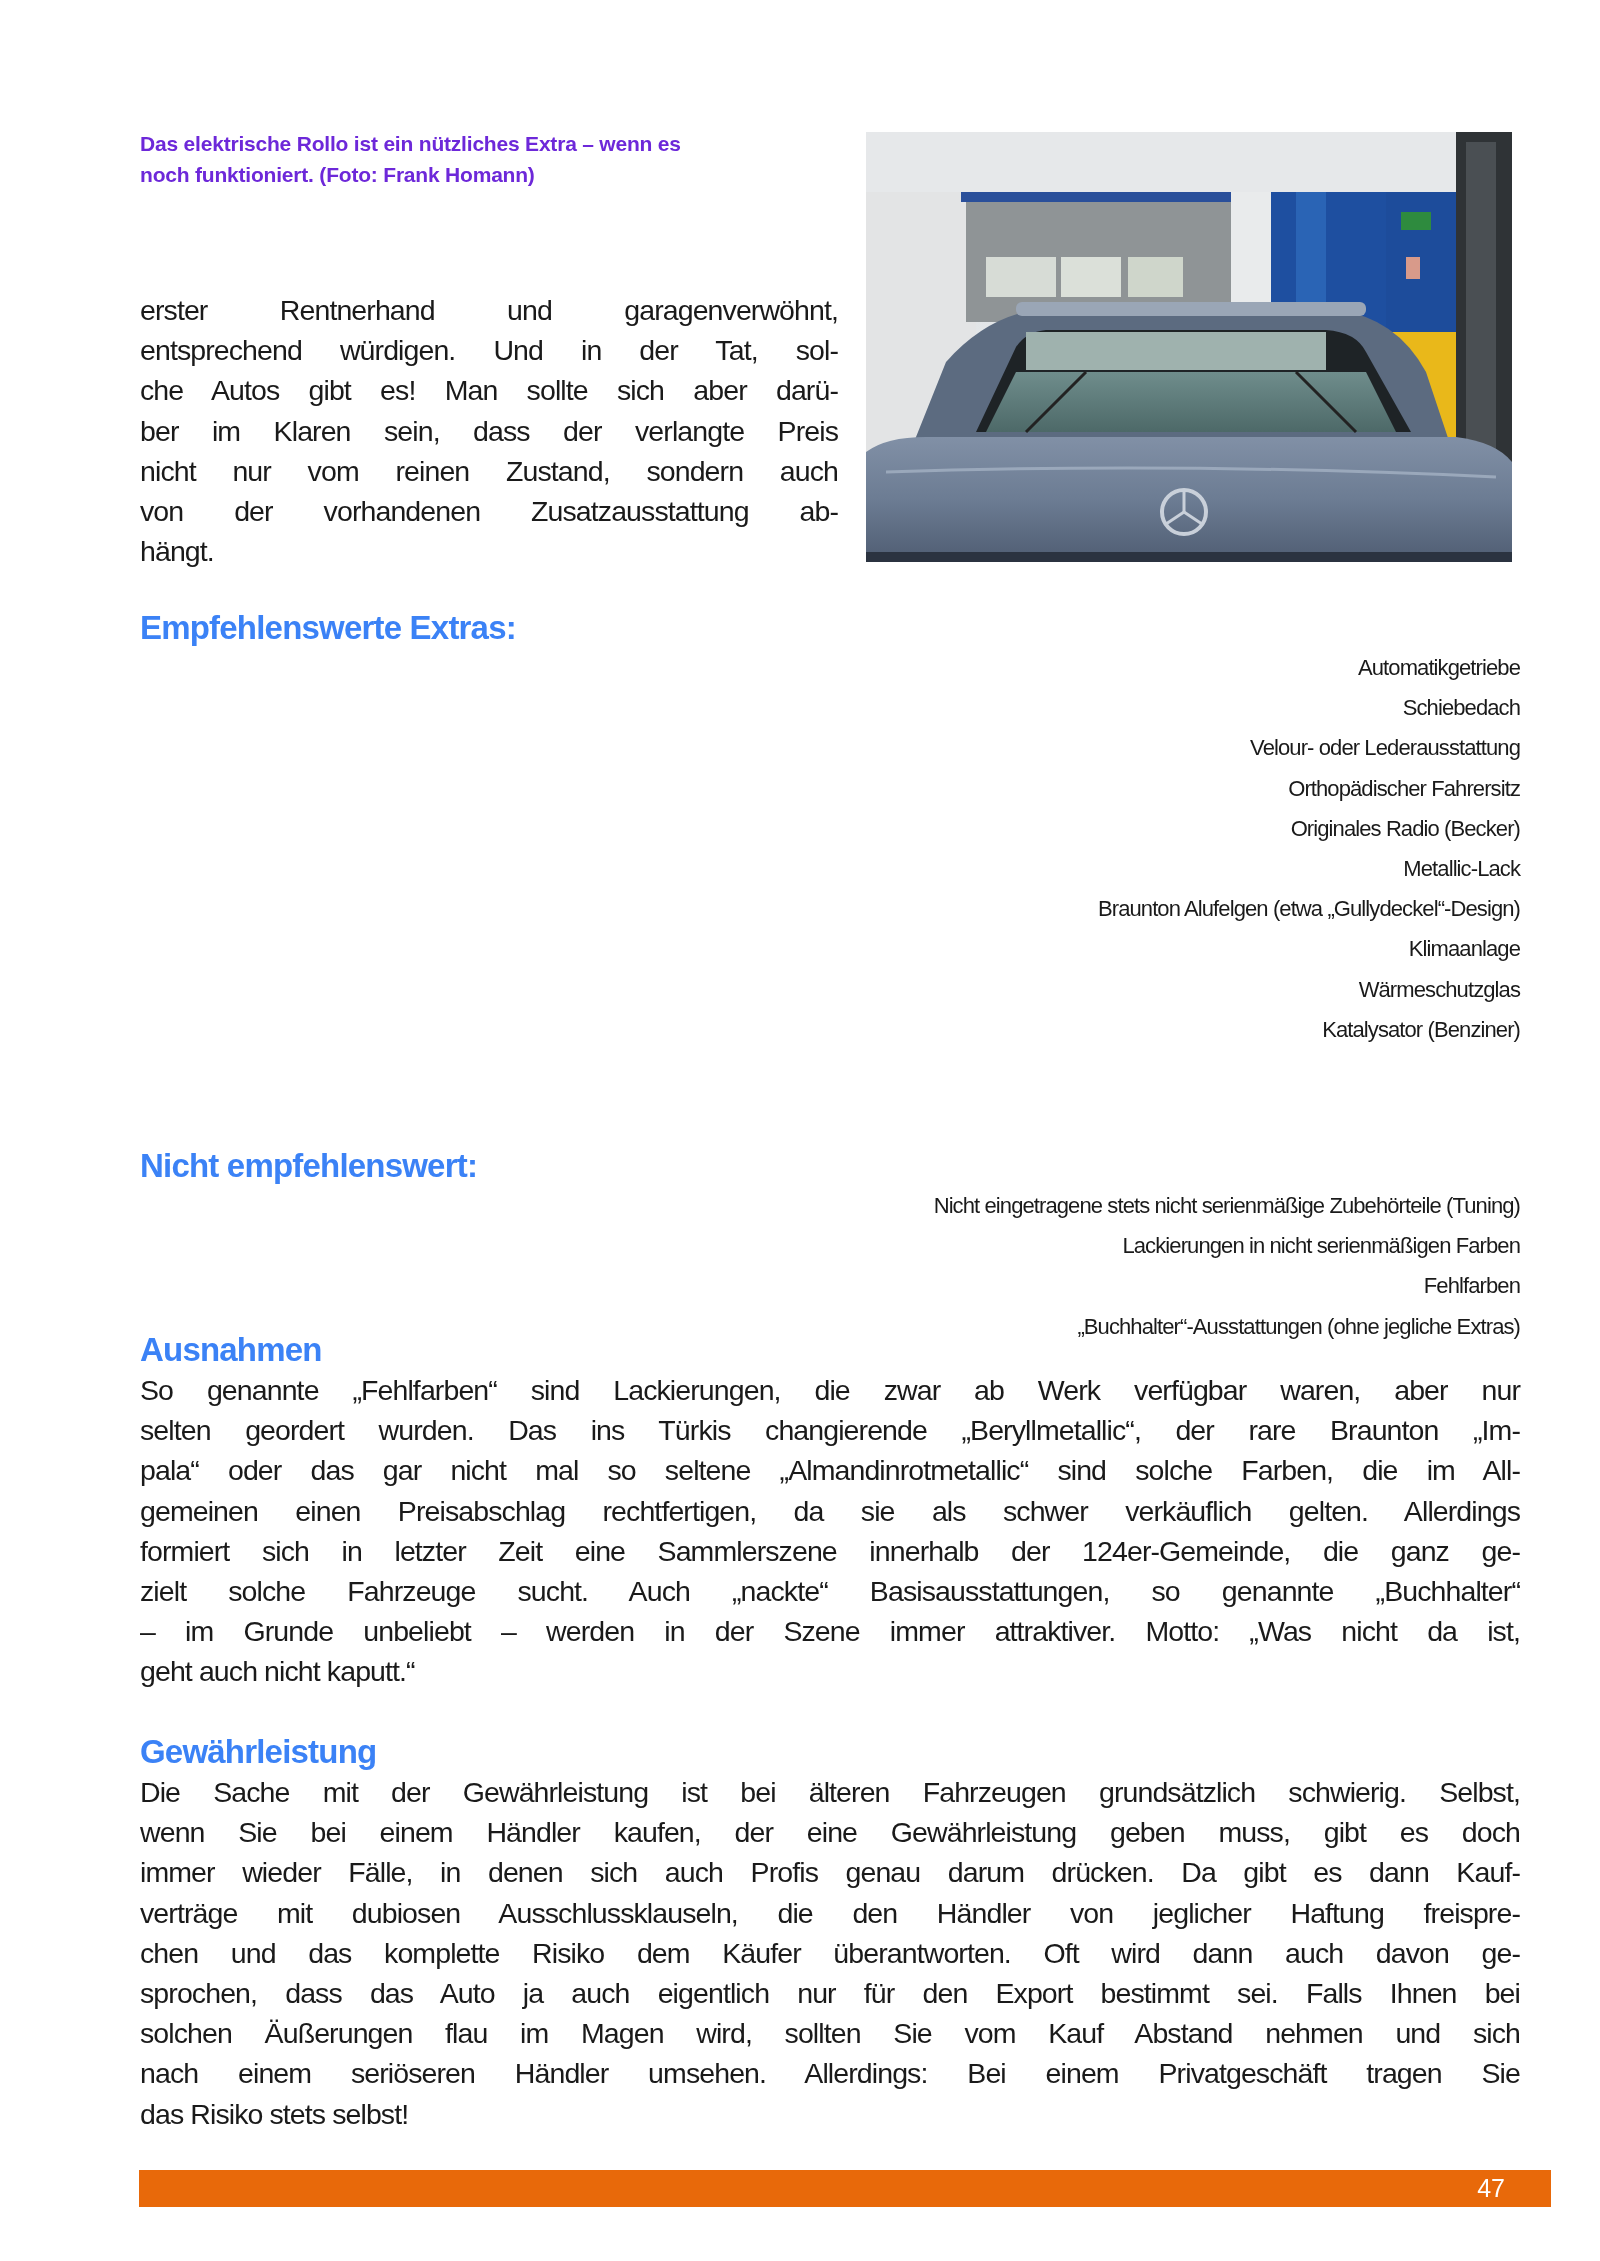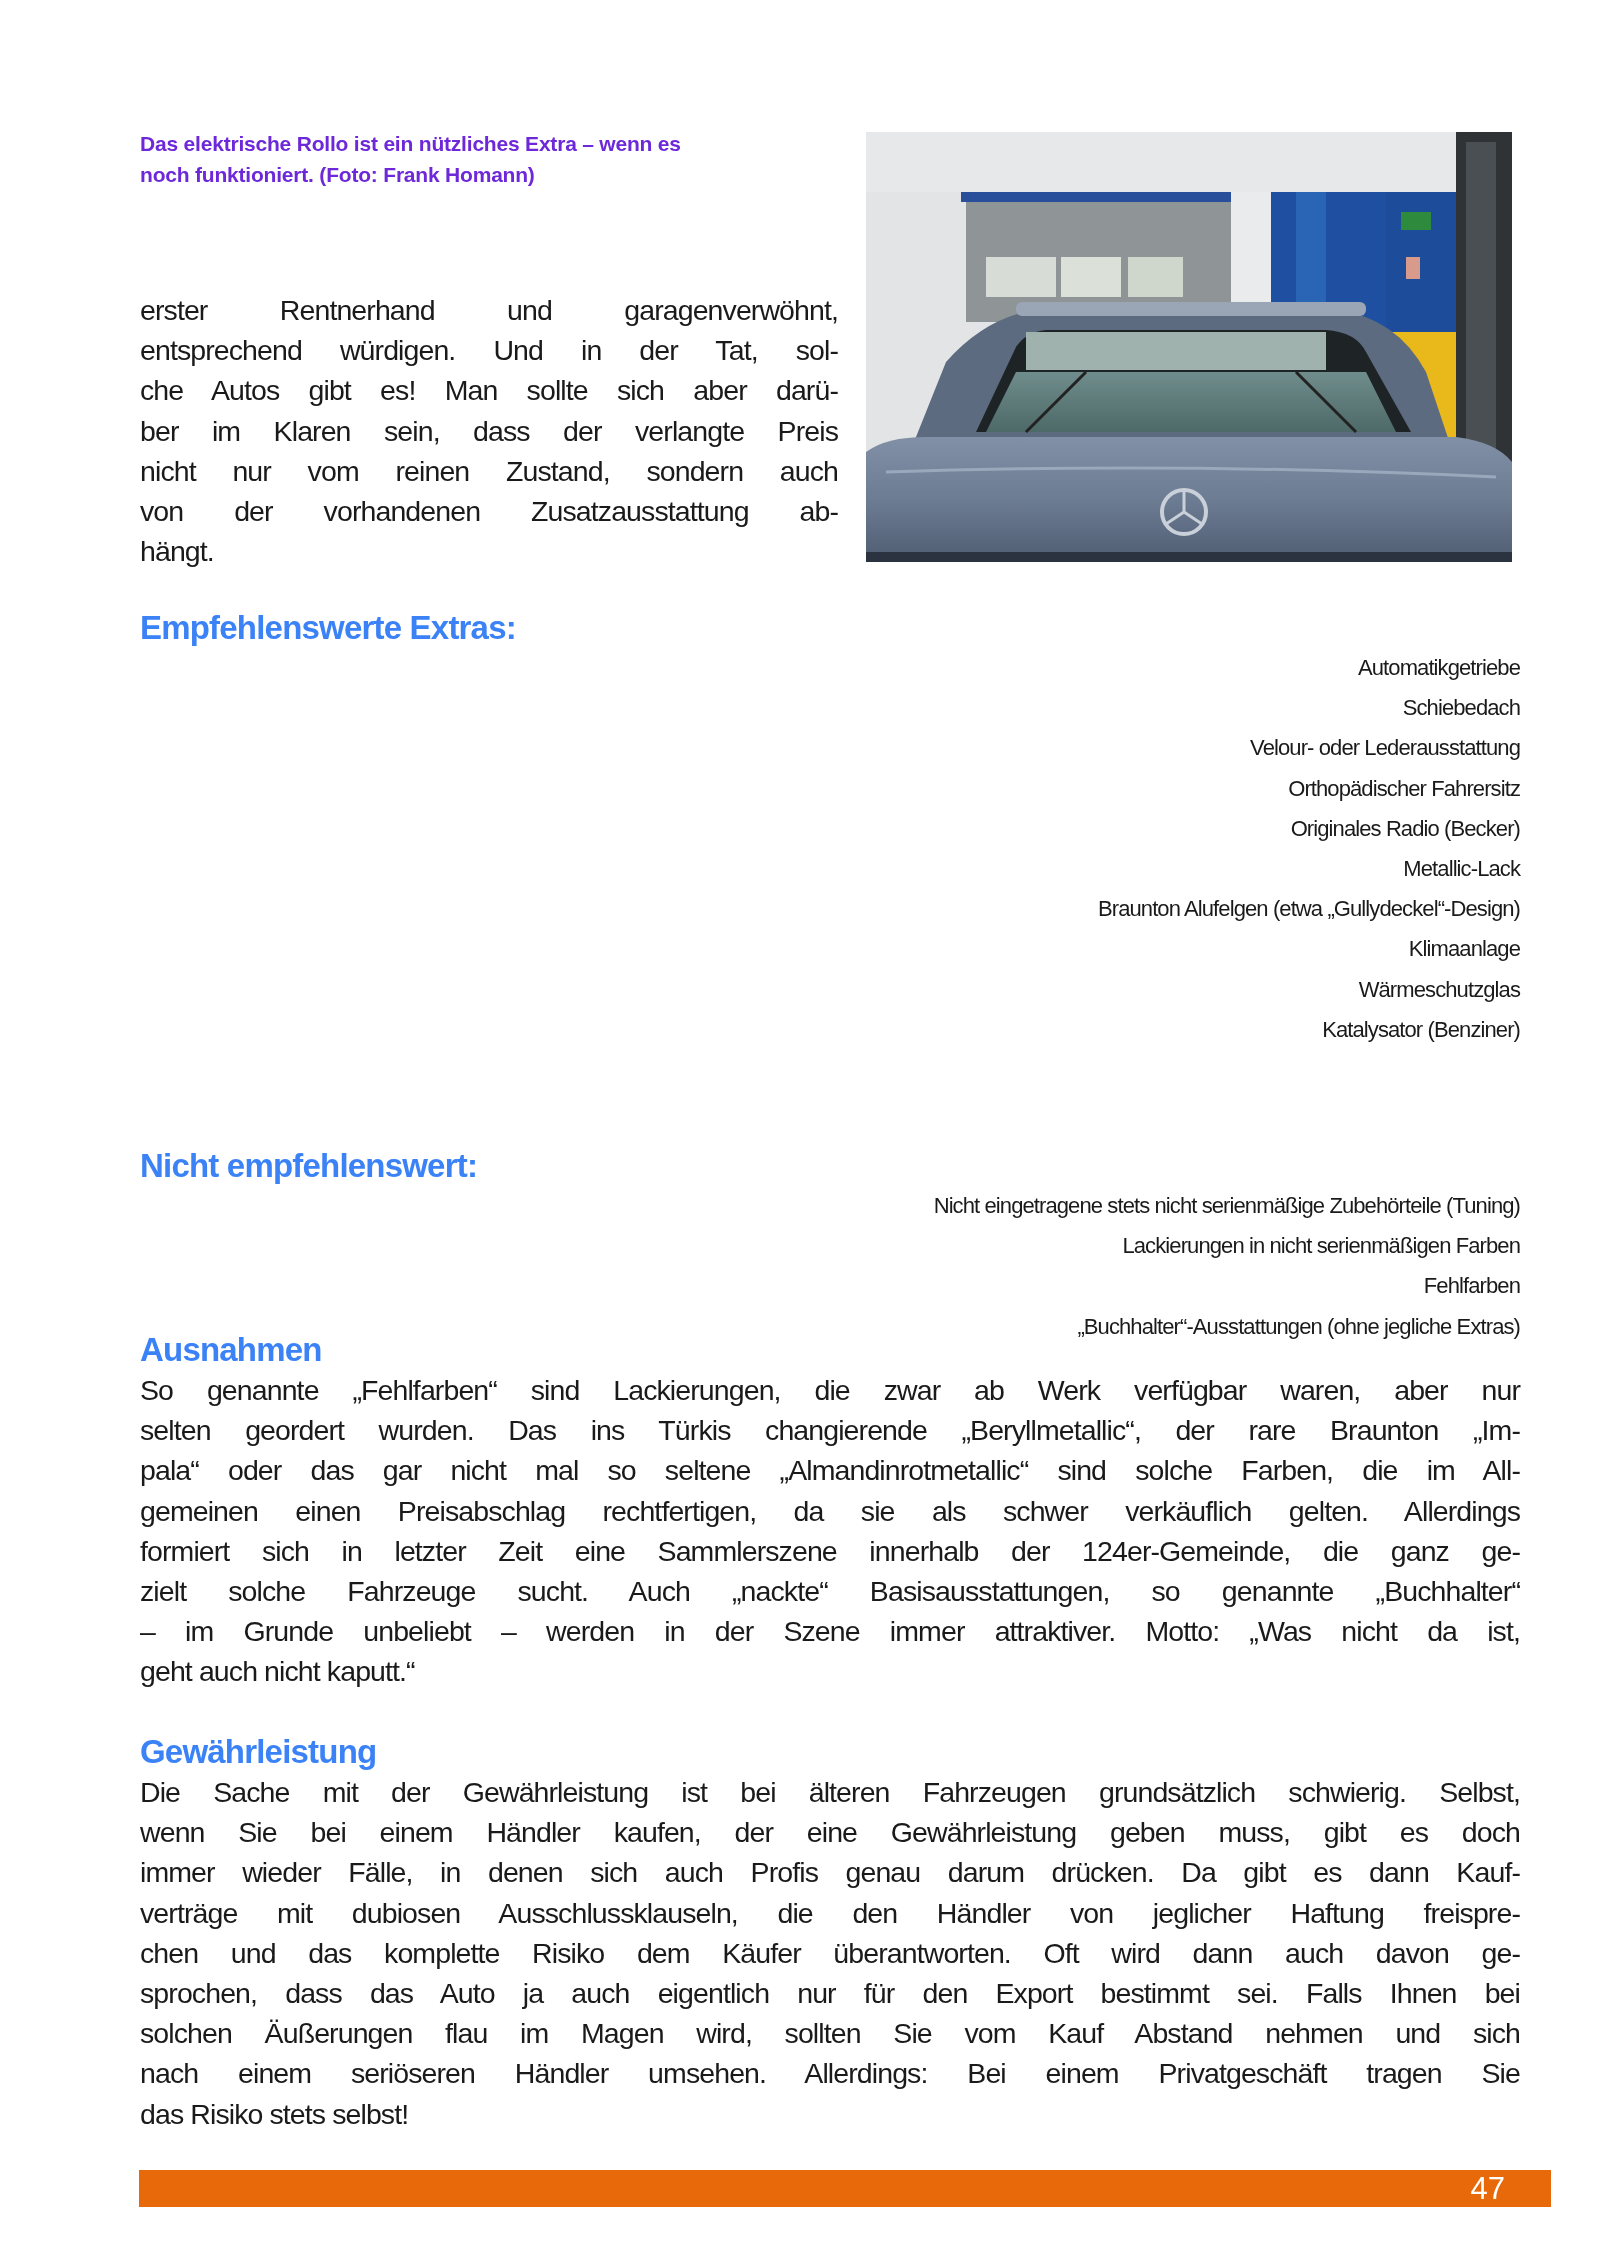--- a/index.html
+++ b/index.html
@@ -12,21 +12,21 @@
   .photo { position: absolute; left: 866px; top: 132px; width: 646px; height: 430px; overflow: hidden; background: #cfd3d6; }
   .col-narrow { position: absolute; left: 140px; top: 290px; width: 698px; }
   .full { position: absolute; left: 140px; width: 1380px; }
   .line { display: block; font-size: 28.5px; line-height: 40.2px; white-space: nowrap;
           letter-spacing: -0.9px; word-spacing: 0px; }
   .j { text-align: justify; text-align-last: justify; white-space: normal; }
   .heading { display: block; color: #3b82f6; font-weight: bold; font-size: 33px; line-height: 40px;
              letter-spacing: -0.8px; }
   .list-line { display: block; font-size: 22px; line-height: 40.2px; letter-spacing: -0.9px; white-space: nowrap; text-align: right; }
   .footer-bar { position: absolute; left: 139px; top: 2170px; width: 1412px; height: 37px; background: #e8690a; }
-  .page-number { position: absolute; right: 46px; top: 3px; color: #ffffff; font-size: 31px; line-height: 31px; font-weight: normal; text-align: center; }
+  .page-number { position: absolute; right: 46px; top: 3px; color: #ffffff; font-size: 25px; line-height: 31px; font-weight: normal; text-align: center; }
 </style>
 </head>
 <body>
 
 <div class="caption">
   <span class="ln">Das elektrische Rollo ist ein nützliches Extra – wenn es</span>
   <span class="ln">noch funktioniert. (Foto: Frank Homann)</span>
 </div>
 
 <div class="photo">

